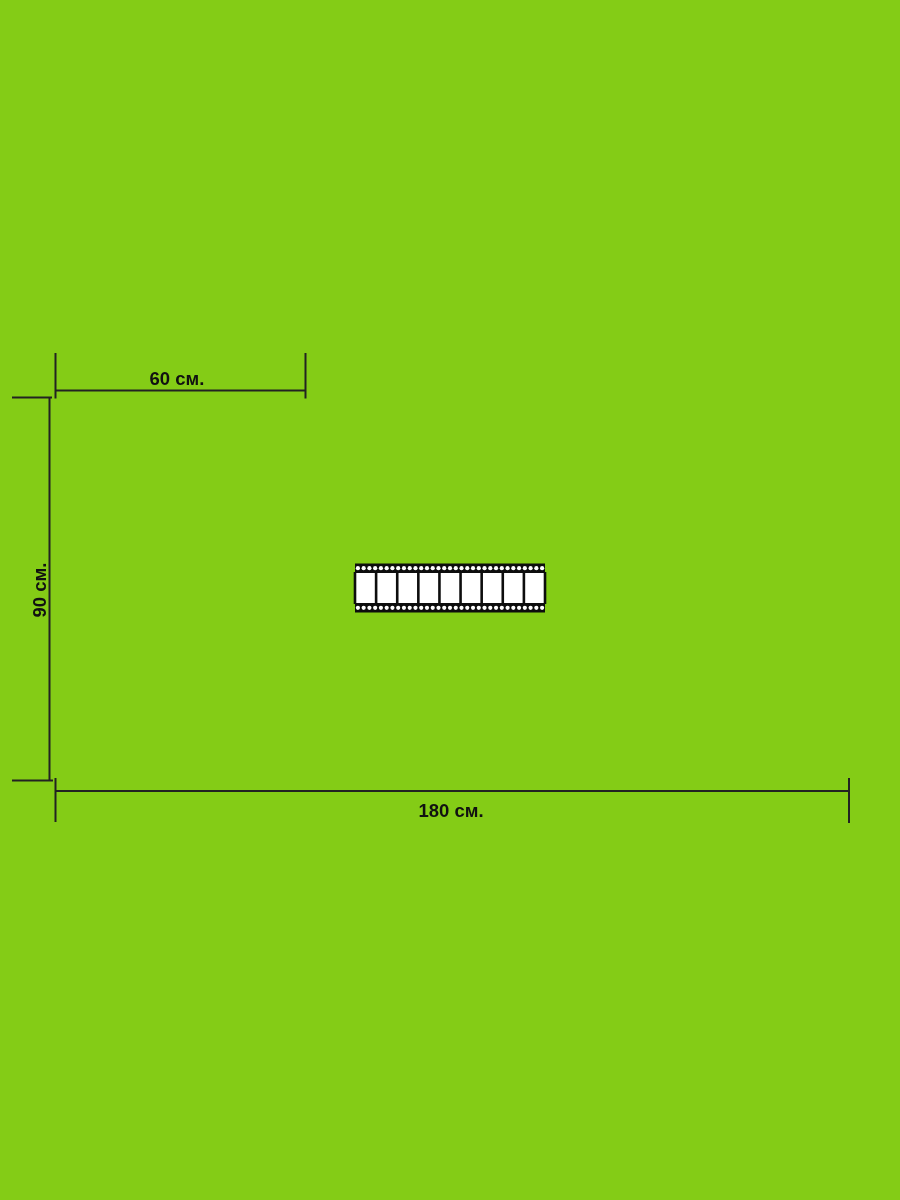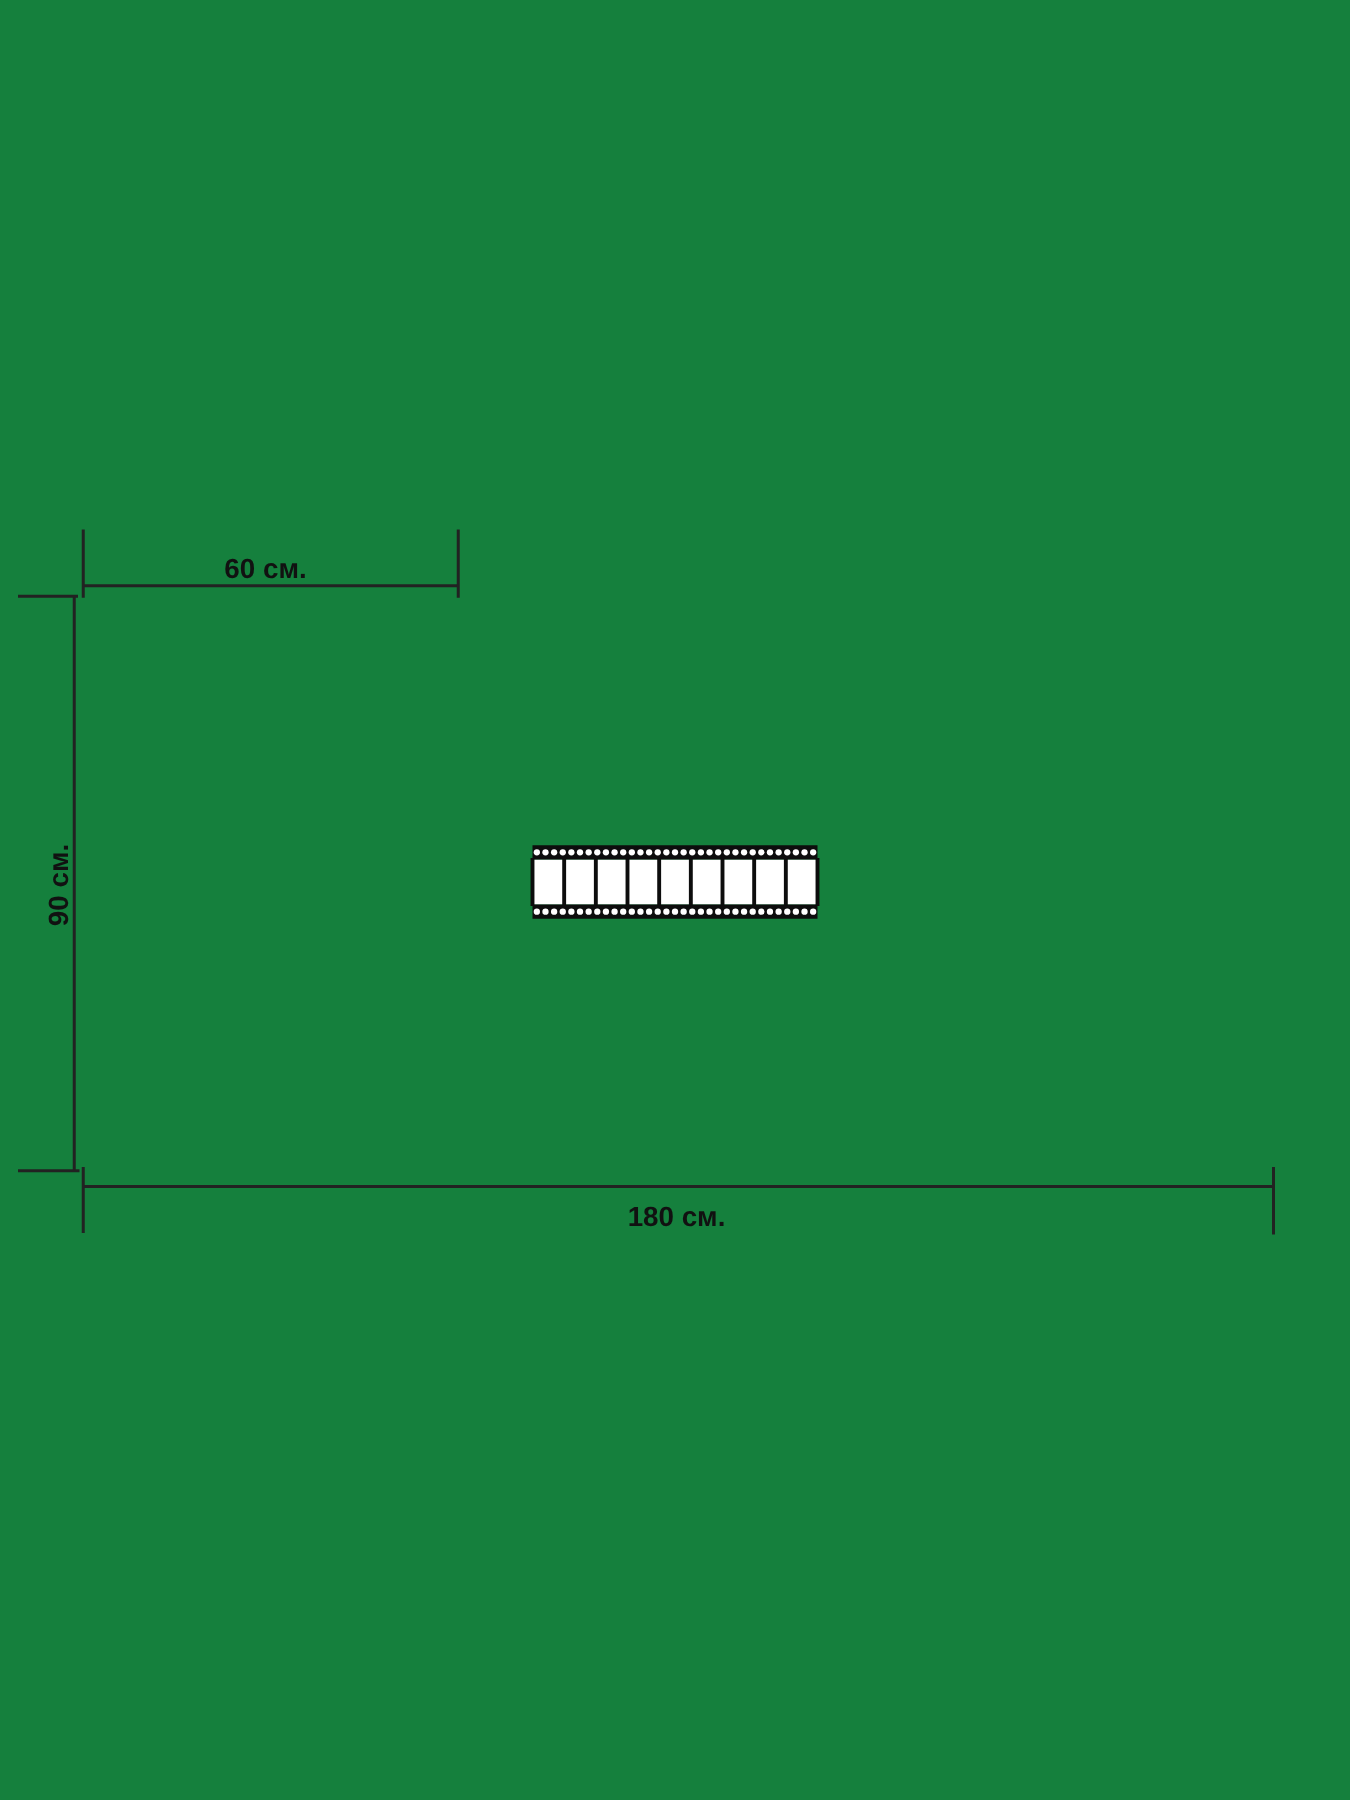--- a/index.html
+++ b/index.html
@@ -5,21 +5,21 @@
   html, body {
     margin: 0;
     padding: 0;
     background: #ffffff;
     font-family: "Liberation Sans", sans-serif;
   }
   .canvas {
     position: relative;
     width: 900px;
     height: 1200px;
-    background: #15803d;
+    background: #84cc16;
     overflow: hidden;
   }
   svg.diagram {
     position: absolute;
     left: 0;
     top: 0;
     width: 900px;
     height: 1200px;
     display: block;
   }

